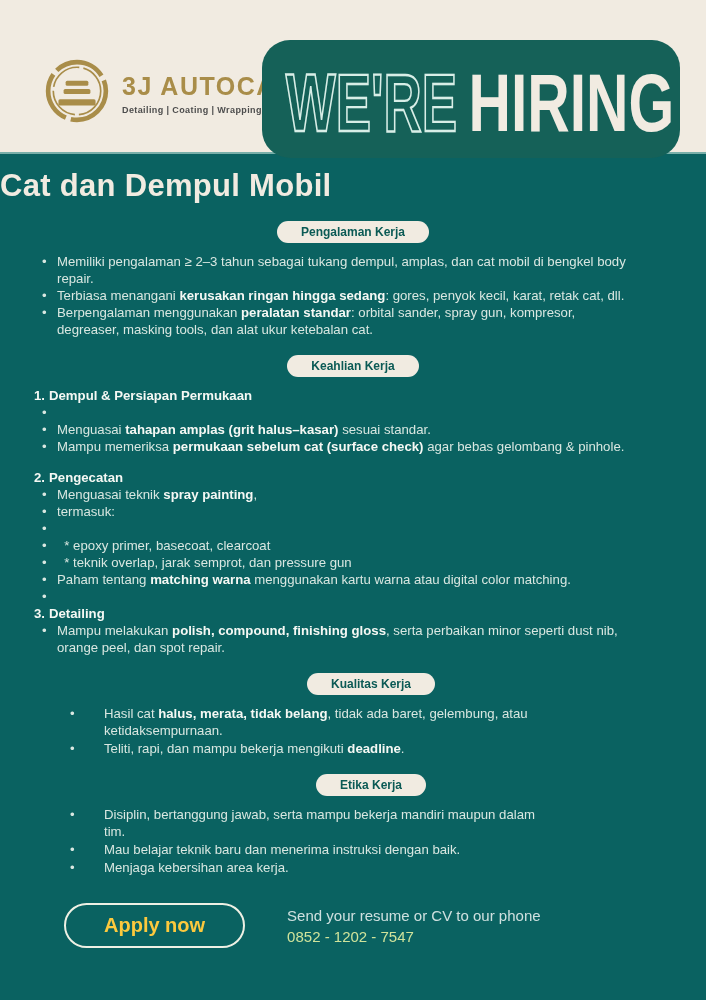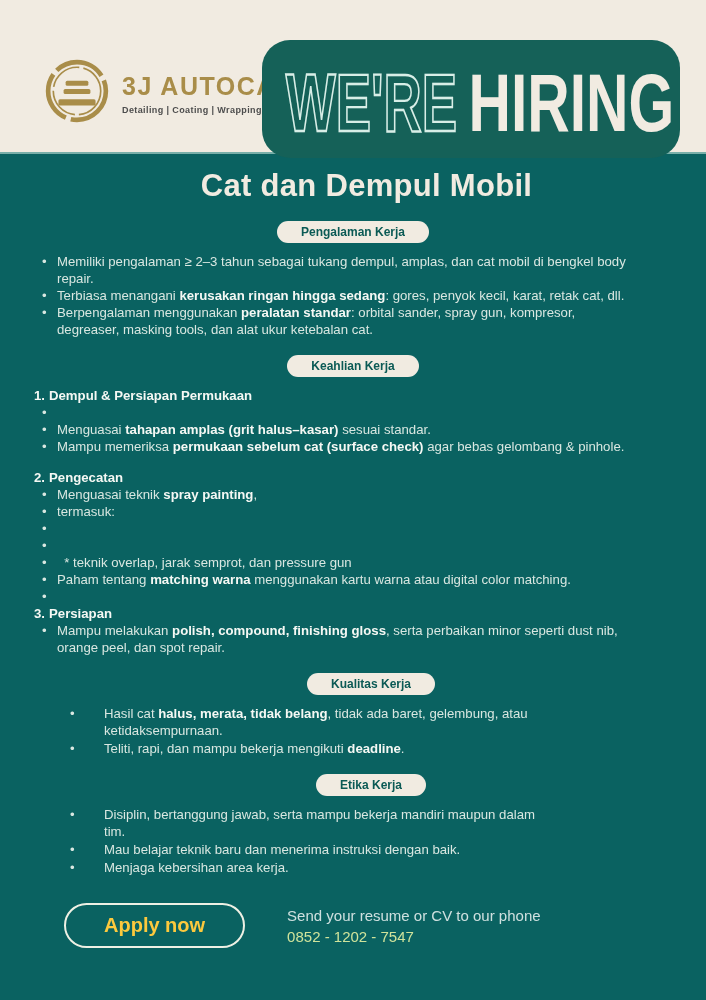--- a/index.html
+++ b/index.html
@@ -26,22 +26,22 @@
   .logo-row{position:absolute;left:44px;top:58px;display:flex;align-items:center;gap:12px;}
   .brand{color:var(--gold);font-weight:bold;font-size:25px;letter-spacing:1.5px;white-space:nowrap;}
   .tagline{color:#4d4d4d;font-size:9px;letter-spacing:.4px;margin-top:4px;font-weight:bold;}
   .banner{
     position:absolute;left:262px;top:40px;width:418px;height:118px;
     background:var(--banner-teal);border-radius:28px;z-index:2;
     display:flex;align-items:center;justify-content:flex-end;
   }
   
   .title{
-    text-align:center;color:var(--cream);font-weight:bold;font-size:31px;
-    padding-top:16px;letter-spacing:.3px;padding-left:27px;
+    color:var(--cream);font-weight:bold;font-size:31px;
+    padding-top:16px;letter-spacing:.3px;
   }
   
   .sections{padding:0 34px;}
   .pill-row{text-align:center;margin:17px 0 10px;}
   .pill-row.shift{transform:translateX(18px);}
   .pill{
     display:inline-block;background:var(--cream);color:var(--pill-text);
     font-weight:bold;font-size:12px;padding:4px 24px;border-radius:18px;
   }
   .item{display:flex;color:var(--text);font-size:13.2px;line-height:17px;padding-left:8px;}
@@ -137,36 +137,37 @@
       </div>
       <div class="item">
         <span class="marker">•</span>
         <span class="txt"><span>termasuk:</span></span>
       </div>
       <div class="item">
         <span class="marker">•</span>
       </div>
       <div class="item">
         <span class="marker">•</span>
+        <span class="txt"><span>  * epoxy primer, basecoat, clearcoat</span></span>
       </div>
       <div class="item">
         <span class="marker">•</span>
         <span class="txt"><span>  * teknik overlap, jarak semprot, dan pressure gun</span></span>
       </div>
       <div class="item">
         <span class="marker">•</span>
         <span class="txt"><span>Paham tentang </span><b>matching warna</b><span> menggunakan kartu warna atau digital color matching.</span></span>
       </div>
       <div class="item">
         <span class="marker">•</span>
         <span class="txt"><span></span></span>
       </div>
       <div class="item numbered">
         <span class="marker">3.</span>
-        <span class="txt"><b>Persiapan</b></span>
+        <span class="txt"><b>Detailing</b></span>
       </div>
       <div class="item">
         <span class="marker">•</span>
         <span class="txt"><span>Mampu melakukan </span><b>polish, compound, finishing gloss</b><span>, serta perbaikan minor seperti dust nib, orange peel, dan spot repair.</span></span>
       </div>
     </div>
     <div class="section indent">
       <div class="pill-row shift"><span class="pill">Kualitas Kerja</span></div>
       <div class="item">
         <span class="marker">•</span>

